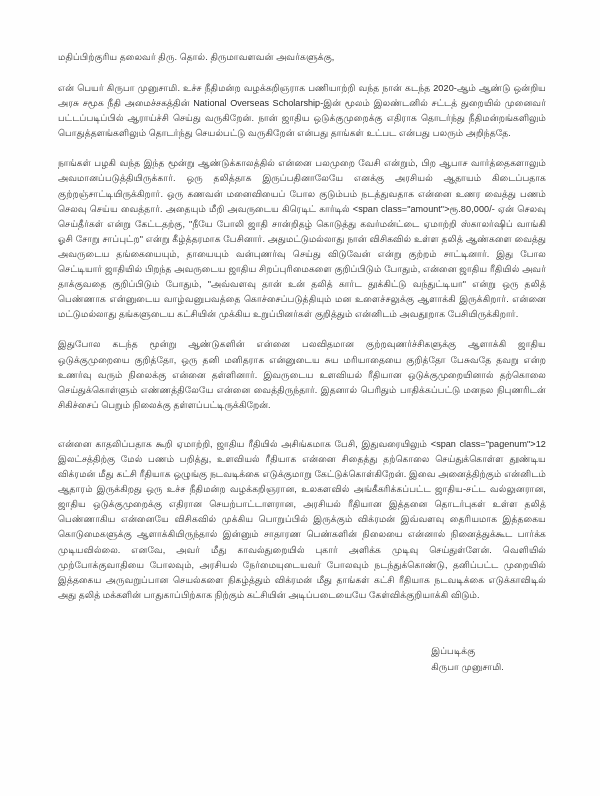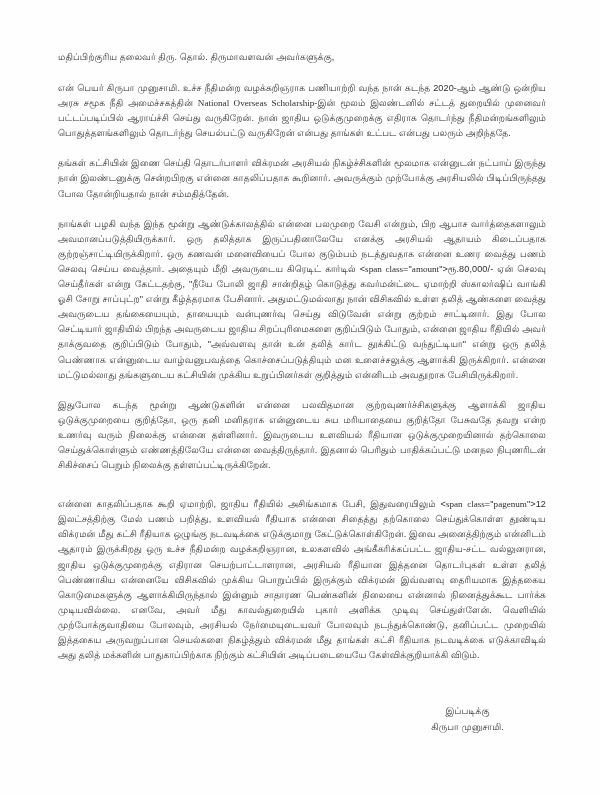--- a/index.html
+++ b/index.html
@@ -41,31 +41,31 @@
     text-justify: inter-word;
     margin: 0 0 15px 0;
     letter-spacing: 0.1px;
     filter: blur(0.18px);
   }
   .para:last-of-type {
     margin-bottom: 0;
     margin-top: 24px;
   }
   .latin {
-    font-family: Liberation Serif, serif;
+    font-family: Liberation Sans, sans-serif;
     letter-spacing: 0;
   }
   .signature-block {
     margin-top: 40px;
     width: 100%;
     display: flex;
     justify-content: flex-end;
   }
   .signature-inner {
-    text-align: center;
+    text-align: left;
     padding-right: 42px;
   }
   .sign-line {
     font-size: 9.1px;
     line-height: 16px;
     color: #2e2e2d;
     letter-spacing: 0.1px;
     filter: blur(0.18px);
     white-space: nowrap;
   }
@@ -73,21 +73,20 @@
 </head>
 <body>
 
 <div class="page">
   <div class="doc-body">
 
     <p class="salutation">மதிப்பிற்குரிய தலைவர் திரு. தொல். திருமாவளவன் அவர்களுக்கு,</p>
 
     <p class="para">என் பெயர் கிருபா முனுசாமி. உச்ச நீதிமன்ற வழக்கறிஞராக பணியாற்றி வந்த நான் கடந்த 2020-ஆம் ஆண்டு ஒன்றிய அரசு சமூக நீதி அமைச்சகத்தின் <span class="latin">National Overseas Scholarship</span>-இன் மூலம் இலண்டனில் சட்டத் துறையில் முனைவர் பட்டப்படிப்பில் ஆராய்ச்சி செய்து வருகிறேன். நான் ஜாதிய ஒடுக்குமுறைக்கு எதிராக தொடர்ந்து நீதிமன்றங்களிலும் பொதுத்தளங்களிலும் தொடர்ந்து செயல்பட்டு வருகிறேன் என்பது தாங்கள் உட்பட என்பது பலரும் அறிந்ததே.</p>
 
-    <p class="para">தங்கள் கட்சியின் இணை செய்தி தொடர்பாளர் விக்ரமன் அரசியல் நிகழ்ச்சிகளின் மூலமாக என்னுடன் நட்பாய் இருந்து நான் இலண்டனுக்கு சென்றபிறகு என்னை காதலிப்பதாக கூறினார். அவருக்கும் முற்போக்கு அரசியலில் பிடிப்பிருந்தது போல தோன்றியதால் நான் சம்மதித்தேன்.</p>
 
     <p class="para">நாங்கள் பழகி வந்த இந்த மூன்று ஆண்டுக்காலத்தில் என்னை பலமுறை வேசி என்றும், பிற ஆபாச வார்த்தைகளாலும் அவமானப்படுத்தியிருக்கார். ஒரு தலித்தாக இருப்பதினாலேயே எனக்கு அரசியல் ஆதாயம் கிடைப்பதாக குற்றஞ்சாட்டியிருக்கிறார். ஒரு கணவன் மனைவியைப் போல குடும்பம் நடத்துவதாக என்னை உணர வைத்து பணம் செலவு செய்ய வைத்தார். அதையும் மீறி அவருடைய கிரெடிட் கார்டில் &lt;<span class="latin">span class</span>="<span class="latin">amount</span>"&gt;ரூ.80,000/- ஏன் செலவு செய்தீர்கள் என்று கேட்டதற்கு, "நீயே போலி ஜாதி சான்றிதழ் கொடுத்து கவர்மன்ட்டை ஏமாற்றி ஸ்காலர்ஷிப் வாங்கி ஓசி சோறு சாப்புட்ற" என்று கீழ்த்தரமாக பேசினார். அதுமட்டுமல்லாது நான் விசிகவில் உள்ள தலித் ஆண்களை வைத்து அவருடைய தங்கையையும், தாயையும் வன்புணர்வு செய்து விடுவேன் என்று குற்றம் சாட்டினார். இது போல செட்டியார் ஜாதியில் பிறந்த அவருடைய ஜாதிய சிறப்புரிமைகளை குறிப்பிடும் போதும், என்னை ஜாதிய ரீதியில் அவர் தாக்குவதை குறிப்பிடும் போதும், "அவ்வளவு தான் உன் தலித் கார்ட தூக்கிட்டு வந்துட்டியா" என்று ஒரு தலித் பெண்ணாக என்னுடைய வாழ்வனுபவத்தை கொச்சைப்படுத்தியும் மன உளைச்சலுக்கு ஆளாக்கி இருக்கிறார். என்னை மட்டுமல்லாது தங்களுடைய கட்சியின் முக்கிய உறுப்பினர்கள் குறித்தும் என்னிடம் அவதூறாக பேசியிருக்கிறார்.</p>
 
     <p class="para">இதுபோல கடந்த மூன்று ஆண்டுகளின் என்னை பலவிதமான குற்றவுணர்ச்சிகளுக்கு ஆளாக்கி ஜாதிய ஒடுக்குமுறையை குறித்தோ, ஒரு தனி மனிதராக என்னுடைய சுய மரியாதையை குறித்தோ பேசுவதே தவறு என்ற உணர்வு வரும் நிலைக்கு என்னை தள்ளினார். இவருடைய உளவியல் ரீதியான ஒடுக்குமுறையினால் தற்கொலை செய்துக்கொள்ளும் எண்ணத்திலேயே என்னை வைத்திருந்தார். இதனால் பெரிதும் பாதிக்கப்பட்டு மனநல நிபுணரிடன் சிகிச்சைப் பெறும் நிலைக்கு தள்ளப்பட்டிருக்கிறேன்.</p>
 
     <p class="para">என்னை காதலிப்பதாக கூறி ஏமாற்றி, ஜாதிய ரீதியில் அசிங்கமாக பேசி, இதுவரையிலும் &lt;<span class="latin">span class</span>="<span class="latin">pagenum</span>"&gt;12 இலட்சத்திற்கு மேல் பணம் பறித்து, உளவியல் ரீதியாக என்னை சிதைத்து தற்கொலை செய்துக்கொள்ள தூண்டிய விக்ரமன் மீது கட்சி ரீதியாக ஒழுங்கு நடவடிக்கை எடுக்குமாறு கேட்டுக்கொள்கிறேன். இவை அனைத்திற்கும் என்னிடம் ஆதாரம் இருக்கிறது ஒரு உச்ச நீதிமன்ற வழக்கறிஞரான, உலகளவில் அங்கீகரிக்கப்பட்ட ஜாதிய-சட்ட வல்லுனரான, ஜாதிய ஒடுக்குமுறைக்கு எதிரான செயற்பாட்டாளரான, அரசியல் ரீதியான இத்தனை தொடர்புகள் உள்ள தலித் பெண்ணாகிய என்னையே விசிகவில் முக்கிய பொறுப்பில் இருக்கும் விக்ரமன் இவ்வளவு தைரியமாக இத்தகைய கொடுமைகளுக்கு ஆளாக்கியிருந்தால் இன்னும் சாதாரண பெண்களின் நிலையை என்னால் நினைத்துக்கூட பார்க்க முடியவில்லை. எனவே, அவர் மீது காவல்துறையில் புகார் அளிக்க முடிவு செய்துள்ளேன். வெளியில் முற்போக்குவாதியை போலவும், அரசியல் நேர்மையுடையவர் போலவும் நடந்துக்கொண்டு, தனிப்பட்ட முறையில் இத்தகைய அருவறுப்பான செயல்களை நிகழ்த்தும் விக்ரமன் மீது தாங்கள் கட்சி ரீதியாக நடவடிக்கை எடுக்காவிடில் அது தலித் மக்களின் பாதுகாப்பிற்காக நிற்கும் கட்சியின் அடிப்படையையே கேள்விக்குறியாக்கி விடும்.</p>
 
     <div class="signature-block">
       <div class="signature-inner">
         <div class="sign-line">இப்படிக்கு</div>

